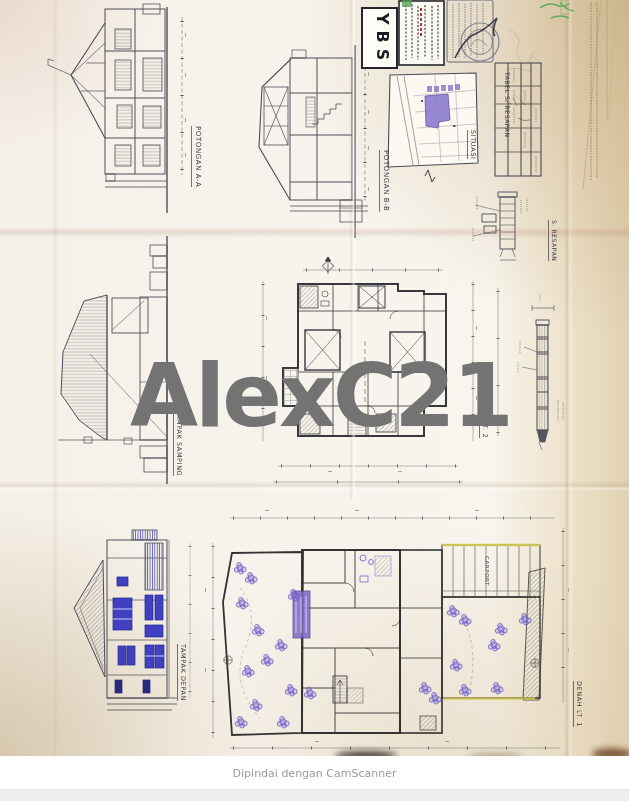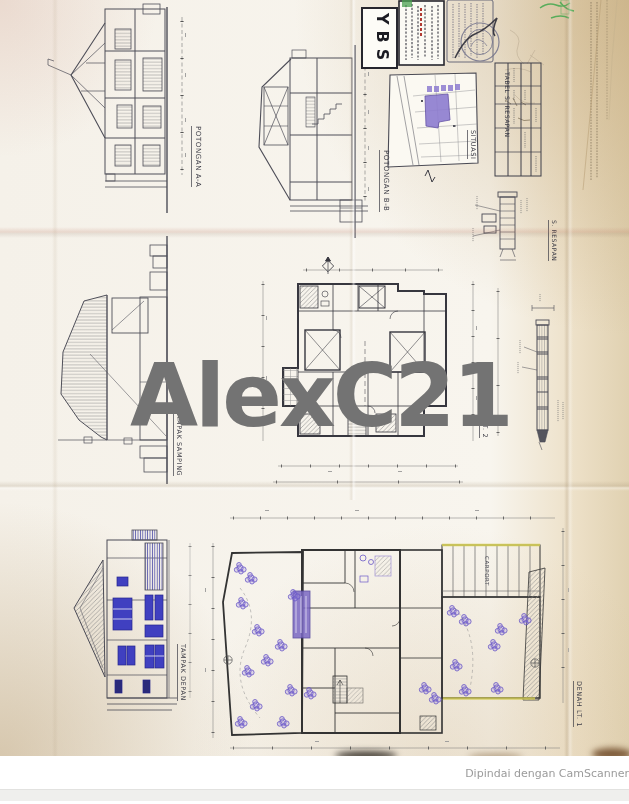--- a/index.html
+++ b/index.html
@@ -16,21 +16,21 @@
   .abs{position:absolute;}
   .crease{position:absolute;pointer-events:none;z-index:20;}
   .vlbl{position:absolute;transform-origin:0 0;transform:rotate(90deg);
         font-family:"DejaVu Sans",sans-serif;color:#3b3b45;letter-spacing:.6px;
         white-space:nowrap;border-bottom:1px solid rgba(60,60,70,.7);
         line-height:1.1;z-index:10;padding-bottom:1px;}
   .nob{border-bottom:none;}
   #watermark{position:absolute;left:130px;top:352px;z-index:30;
         font-size:88px;font-weight:bold;letter-spacing:-3px;line-height:1;}
   #footerband{position:absolute;left:0;top:756px;width:629px;height:48px;background:#fff;z-index:40;}
-  #scan-note{position:absolute;left:0;top:11px;width:629px;text-align:right;
+  #scan-note{position:absolute;left:0;top:11px;width:629px;text-align:center;
         color:#9b9b9b;font-size:11px;}
   #graybar{position:absolute;left:0;top:33px;width:629px;height:11px;background:#efefed;border-top:1px solid #e2e2e0;}
   .smudge{position:absolute;z-index:35;filter:blur(3px);border-radius:50%;}
   svg{display:block;}
 </style>
 </head>
 <body>
 
 <div id="stage">
   <div id="paper"></div>

